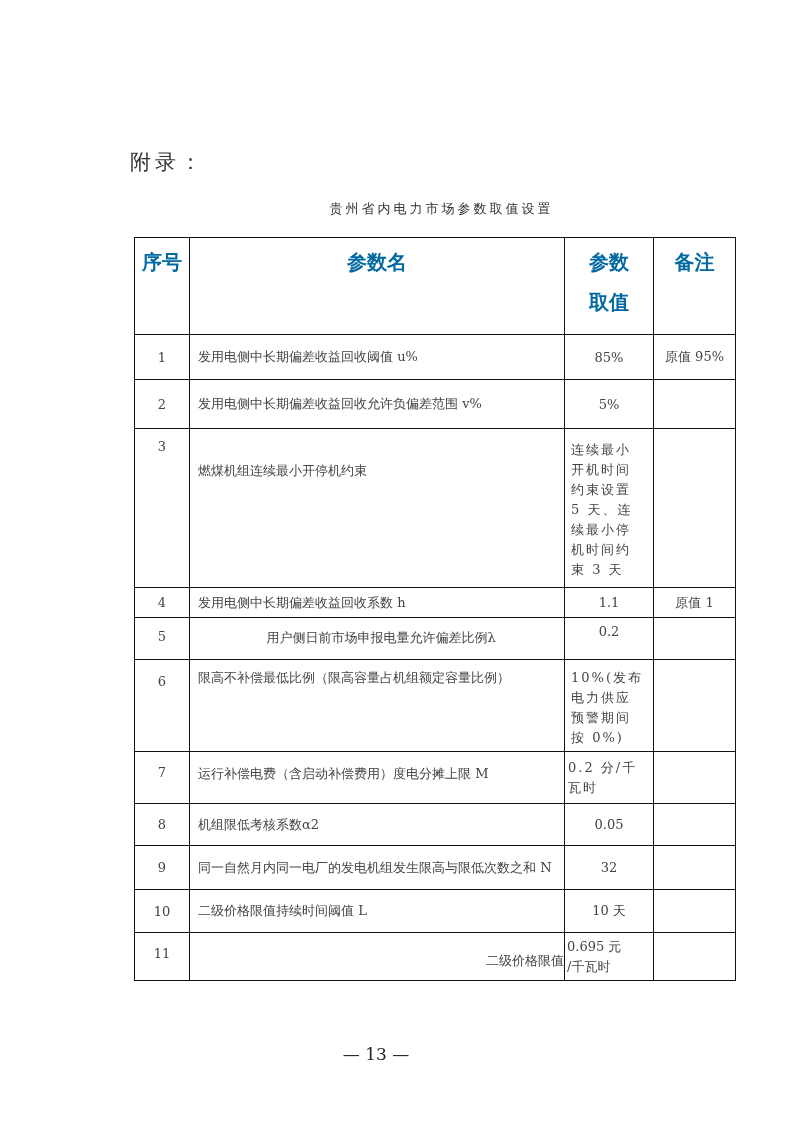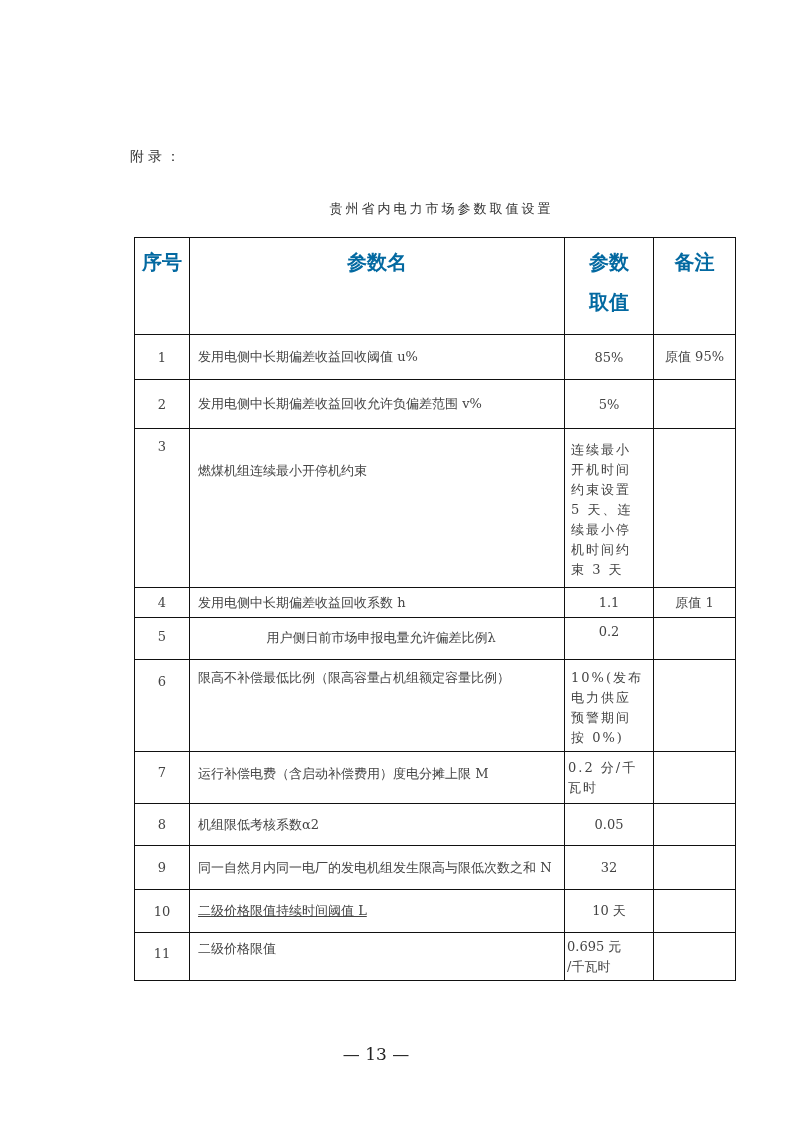--- a/index.html
+++ b/index.html
@@ -1,18 +1,18 @@
 <!DOCTYPE html>
 <html><head>
 <meta charset="utf-8">
 <style>
   html, body { margin:0; padding:0; background:#ffffff; }
   body { width:793px; height:1122px; position:relative; overflow:hidden;
          font-family:"DejaVu Serif", "Liberation Serif", serif; color:#333; }
-  .appendix { position:absolute; left:130px; top:148px; font-size:14px; letter-spacing:4px; color:#333; }
+  .appendix { position:absolute; left:130px; top:148px; font-size:21px; letter-spacing:4px; color:#333; }
   .title { position:absolute; left:0; width:793px; top:200px; text-align:center; font-size:13px; letter-spacing:3px; padding-left:90px; box-sizing:border-box; color:#333; }
   table { position:absolute; left:134px; top:237px; border-collapse:collapse; table-layout:fixed; }
   td, th { border:1.3px solid #111; font-size:13px; color:#444; padding:0; vertical-align:top; }
   th { font-weight:bold; font-size:20px; color:#0369a1; }
   .c0 { width:54px; text-align:center; }
   .c1 { width:358px; text-align:left; padding-left:8px; }
   .c2 { width:82px; text-align:center; }
   .c3 { width:81px; text-align:center; }
   .cell { display:block; line-height:20px; }
   th .cell { line-height:40px; padding-top:4px; }
@@ -107,27 +107,27 @@
     <td class="c3"></td>
   </tr>
   <tr style="height:44px;">
     <td class="c0" style="vertical-align:middle;">9</td>
     <td class="c1" style="vertical-align:middle;line-height:20px;padding-right:8px;">同一自然月内同一电厂的发电机组发生限高与限低次数之和 N</td>
     <td class="c2" style="vertical-align:middle;">32</td>
     <td class="c3"></td>
   </tr>
   <tr style="height:43px;">
     <td class="c0" style="vertical-align:middle;">10</td>
-    <td class="c1" style="vertical-align:middle;text-decoration:underline;">二级价格限值持续时间阈值 L</td>
+    <td class="c1" style="vertical-align:middle;">二级价格限值持续时间阈值 L</td>
     <td class="c2" style="vertical-align:middle;">10 天</td>
     <td class="c3"></td>
   </tr>
   <tr style="height:48px;">
     <td class="c0" style="padding-top:13px;">11</td>
-    <td class="c1" style="padding-top:7px;">二级价格限值</td>
+    <td class="c1" style="padding-top:19px;text-align:right;">二级价格限值</td>
     <td class="c2 multi" style="padding-top:4px;padding-left:2px;letter-spacing:0;">
       <span class="cell">0.695 元</span>
       <span class="cell">/千瓦时</span>
     </td>
     <td class="c3"></td>
   </tr>
 </tbody>
   </table>
 
 <div class="footer">— 13 —</div>

